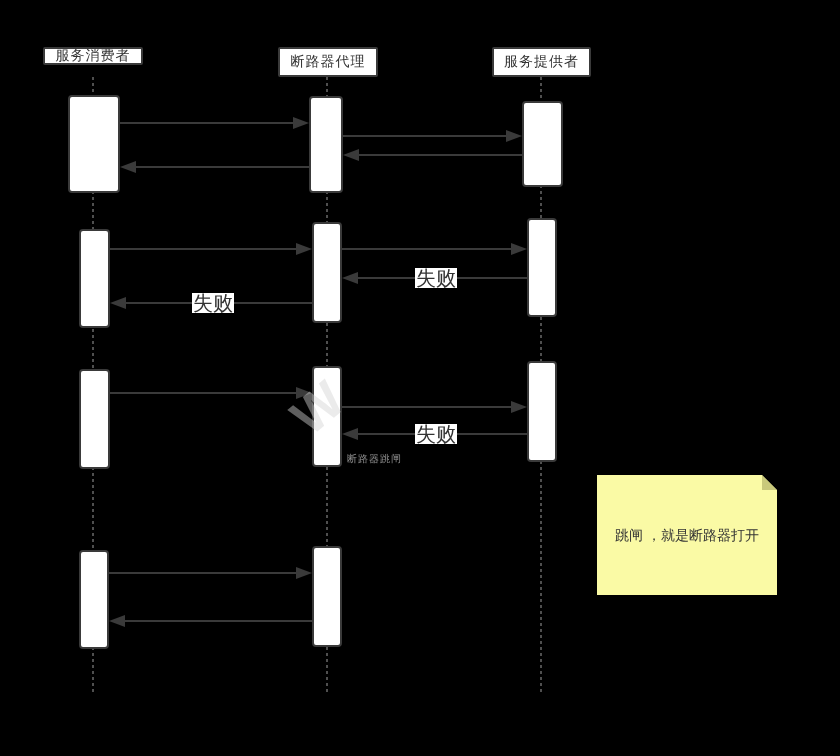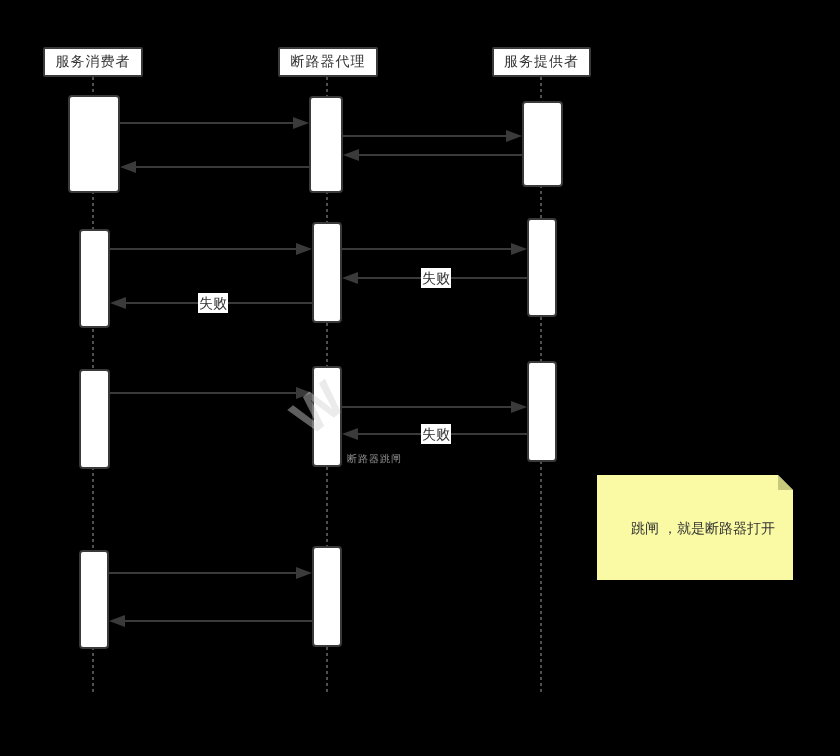--- a/index.html
+++ b/index.html
@@ -20,21 +20,21 @@
     position:absolute;background:#fff;border:2px solid #3a3a3a;border-radius:4px;
     box-sizing:border-box;z-index:2;
   }
   .mline{position:absolute;height:2px;background:#3a3a3a;z-index:3;}
   .mhead{position:absolute;width:0;height:0;z-index:3;
     border-top:6px solid transparent;border-bottom:6px solid transparent;}
   .hr{border-left:16px solid #3a3a3a;}
   .hl{border-right:16px solid #3a3a3a;}
   .mlabel{
     position:absolute;transform:translate(-50%,-50%);background:#fff;color:#333;
-    font-size:14px;line-height:16px;padding:2px 1px;white-space:nowrap;z-index:4;
+    font-size:20px;line-height:16px;padding:2px 1px;white-space:nowrap;z-index:4;
   }
   .annotation{
     position:absolute;color:#8f8f8f;font-size:10px;line-height:15px;
     white-space:nowrap;z-index:2;letter-spacing:1px;
   }
   .note{
     position:absolute;background:#fafaa5;z-index:2;
     clip-path:polygon(0 0,calc(100% - 15px) 0,100% 15px,100% 100%,0 100%);
     display:flex;align-items:center;justify-content:center;
     font-size:14px;color:#333;
@@ -47,26 +47,26 @@
   .watermark{
     position:absolute;left:293px;top:378px;z-index:5;font-size:52px;font-weight:bold;
     color:rgba(210,210,210,0.45);transform:rotate(-40deg);pointer-events:none;
   }
 </style>
 </head>
 <body>
 
 <div id="canvas">
   <span class="watermark">W</span>
-  <div class="note" id="sticky-note" style="left: 597px; top: 475px; width: 180px; height: 105px; padding-left: 16px;">
+  <div class="note" id="sticky-note" style="left: 597px; top: 475px; width: 180px; height: 120px;">
     <div class="note-fold"></div>
     <span class="note-text">跳闸 ，就是断路器打开</span>
   </div>
 <div class="lifeline" style="left: 92px; top: 77px; height: 618px;"></div>
-    <div class="actor" style="left: 43px; top: 47px; width: 100px; height: 30px;">服务消费者</div>
+    <div class="actor" style="left: 43px; top: 47px; width: 100px; height: 18px;">服务消费者</div>
     <div class="lifeline" style="left: 326px; top: 77px; height: 618px;"></div>
     <div class="actor" style="left: 278px; top: 47px; width: 100px; height: 30px;">断路器代理</div>
     <div class="lifeline" style="left: 540px; top: 77px; height: 618px;"></div>
     <div class="actor" style="left: 492px; top: 47px; width: 99px; height: 30px; font-family: Liberation Mono, monospace;">服务提供者</div>
     <div class="activation" style="left: 68px; top: 95px; width: 52px; height: 98px;"></div>
     <div class="activation" style="left: 309px; top: 96px; width: 34px; height: 97px;"></div>
     <div class="activation" style="left: 522px; top: 101px; width: 41px; height: 86px;"></div>
     <div class="activation" style="left: 79px; top: 229px; width: 31px; height: 99px;"></div>
     <div class="activation" style="left: 312px; top: 222px; width: 30px; height: 101px;"></div>
     <div class="activation" style="left: 527px; top: 218px; width: 30px; height: 99px;"></div>

